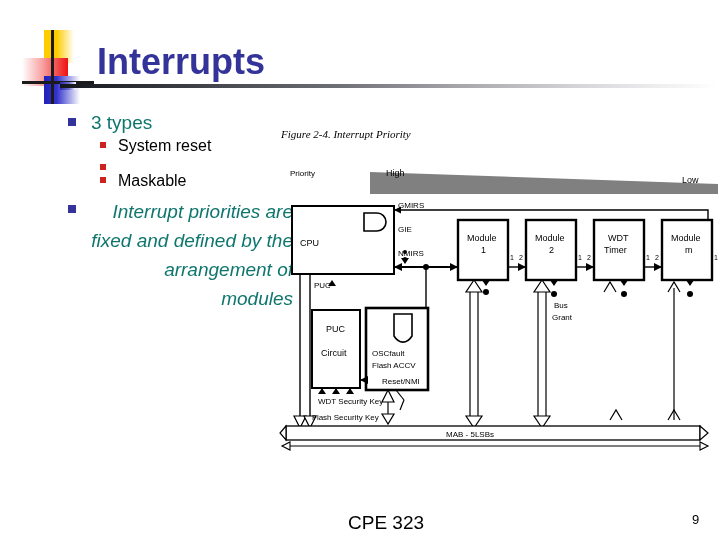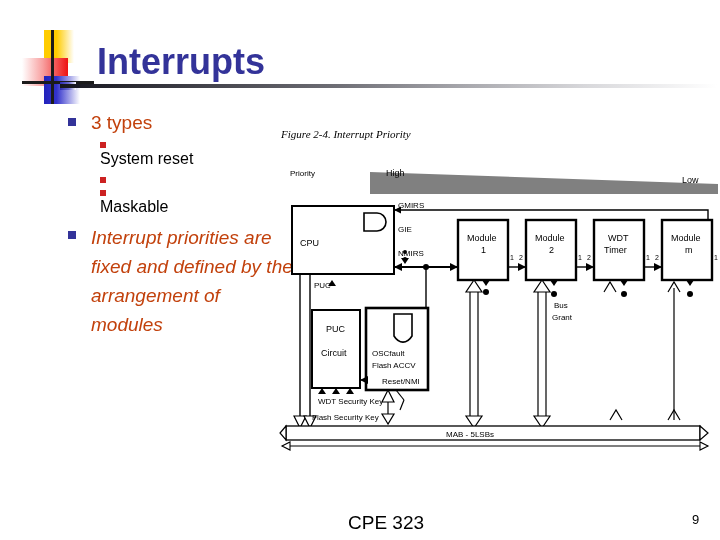--- a/index.html
+++ b/index.html
@@ -99,28 +99,29 @@
   }
   .mark-l2 {
     width: 6px; height: 6px;
     background: #cc2222;
     margin-right: 12px;
     margin-top: 7px !important;
   }
   .txt-l1 {
     font-size: 19px;
     line-height: 25px;
-    color: #c2410c;
+    color: #0f766e;
+    text-align: right;
   }
   .txt-l2 {
     font-size: 16px;
     line-height: 22px;
     color: #000;
   }
-  .lvl2 { margin-left: 32px; flex-direction: column; }
+  .lvl2 { margin-left: 32px; }
   #b-main2 { margin-top: 5px; font-style: italic; }
   #b-main2 .txt-l1 { line-height: 29px; font-size: 19px; }
 
   
   #figure {
     position: absolute;
     left: 278px;
     top: 128px;
     width: 440px;
     height: 330px;

